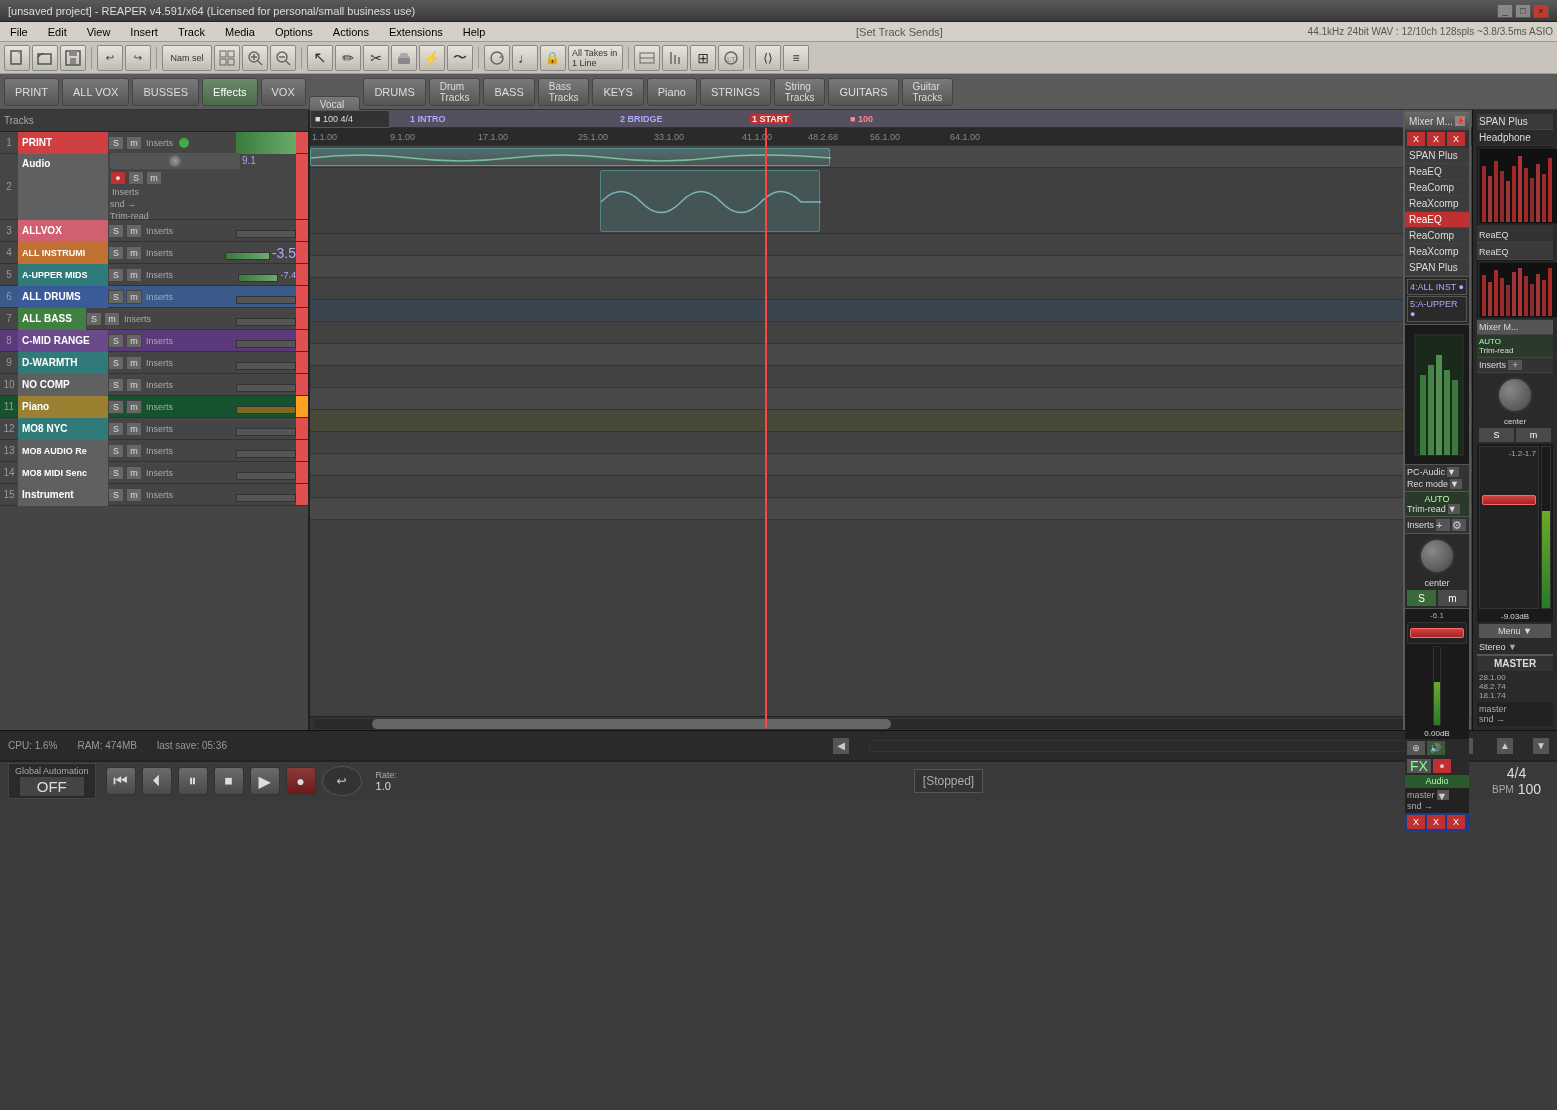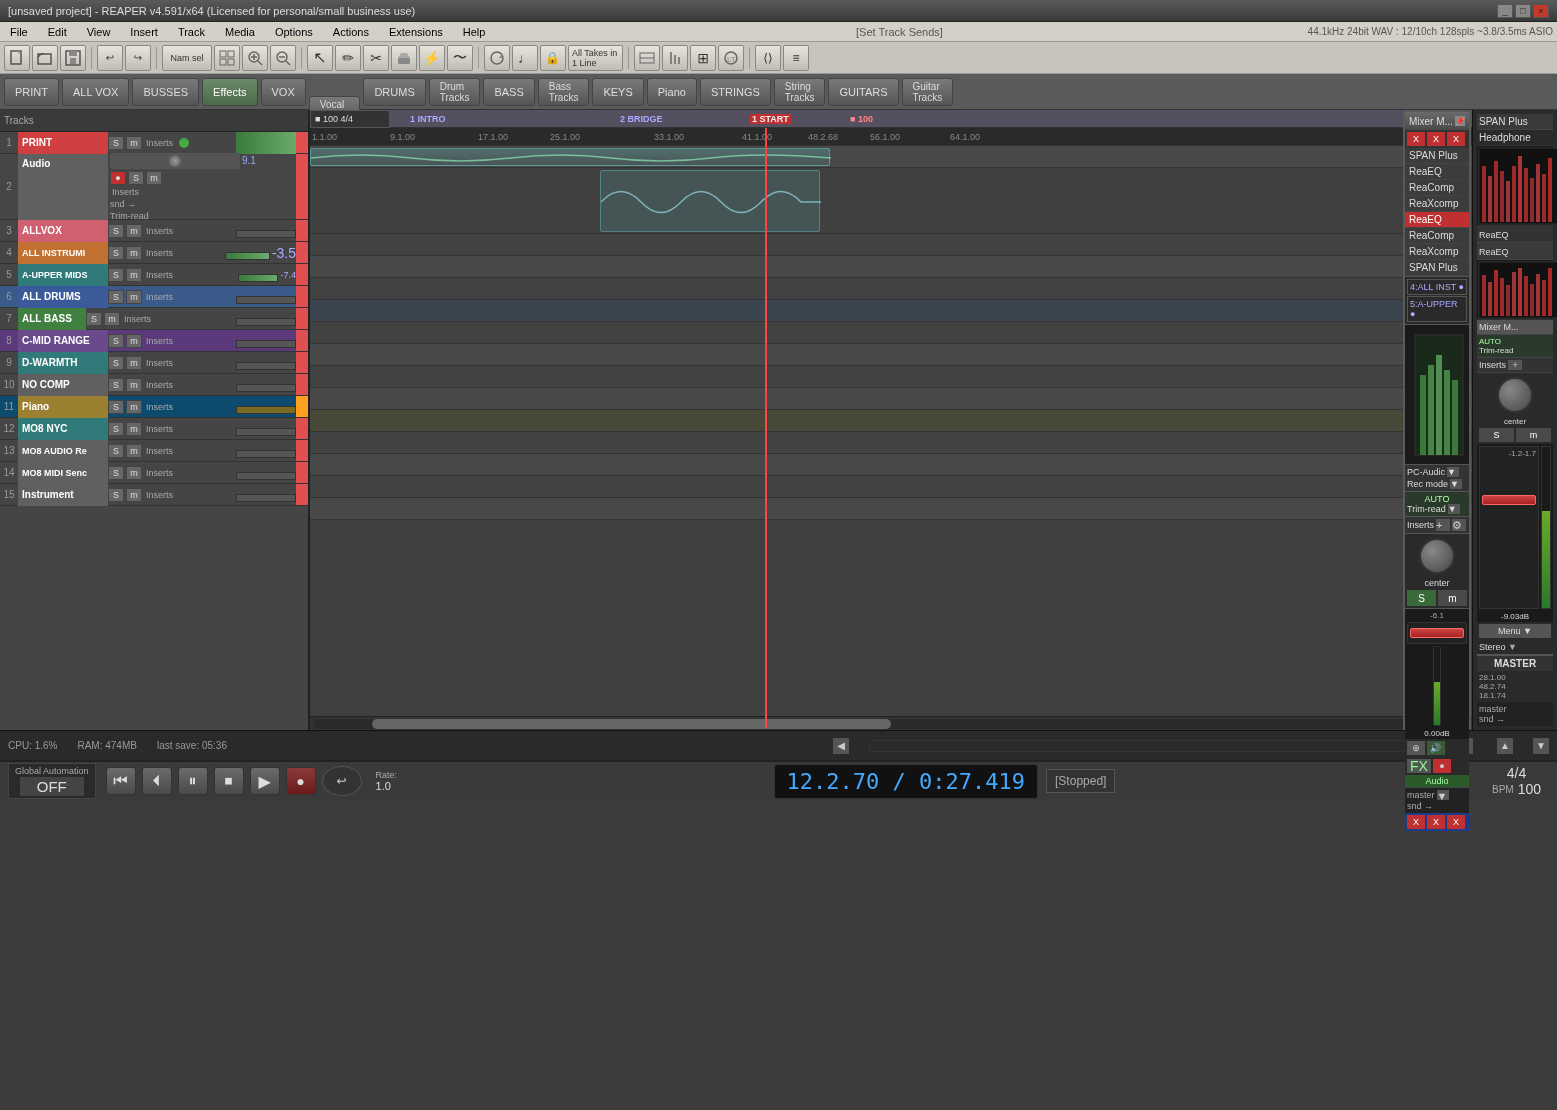--- a/index.html
+++ b/index.html
@@ -666,21 +666,21 @@
       <div class="track-name-btn color-gray" style="width:90px;height:22px;">NO COMP</div>
       <div class="track-controls">
         <div class="tc-btn">S</div>
         <div class="tc-btn">m</div>
         <div class="insert-btn">Inserts</div>
       </div>
       <div style="width:60px;height:8px;background:#555;border:1px solid #333;margin-top:7px;flex-shrink:0;"></div>
       <div class="track-end-btn"></div>
     </div>
 
-    <div class="track-row th-small" style="height:22px;background:#0c4a6e;">
+    <div class="track-row th-small" style="height:22px;background:#14532d;">
       <div class="track-num">11</div>
       <div class="track-name-btn" style="width:90px;height:22px;background:#9a8030;">Piano</div>
       <div class="track-controls">
         <div class="tc-btn">S</div>
         <div class="tc-btn">m</div>
         <div class="insert-btn">Inserts</div>
       </div>
       <div style="width:60px;height:8px;background:#7a6a20;border:1px solid #333;margin-top:7px;flex-shrink:0;"></div>
       <div class="track-end-btn" style="background:#ffa020;"></div>
     </div>
@@ -748,21 +748,21 @@
 
       <div style="position:absolute;left:0;top:0;width:80px;height:18px;background:#333;border:1px solid #555;display:flex;align-items:center;padding:0 4px;">
         <span style="font-size:9px;color:#ddd;">■ 100 4/4</span>
       </div>
     </div>
 
     <div class="ruler-bar" style="position:relative;width:100%;">
       <span class="ruler-tick" style="left:2px;">1.1.00</span>
       <span class="ruler-tick" style="left:80px;">9.1.00</span>
       <span class="ruler-tick" style="left:168px;">17.1.00</span>
-      <span class="ruler-tick" style="left:240px;">25.1.00</span>
+      <span class="ruler-tick" style="left:268px;">25.1.00</span>
       <span class="ruler-tick" style="left:344px;">33.1.00</span>
       <span class="ruler-tick" style="left:432px;">41.1.00</span>
       <span class="ruler-tick" style="left:498px;">48.2.68</span>
       <span class="ruler-tick" style="left:560px;">56.1.00</span>
       <span class="ruler-tick" style="left:640px;">64.1.00</span>
 
       <div style="position:absolute;left:455px;top:0;width:2px;height:600px;background:#ff4444;z-index:20;pointer-events:none;"></div>
     </div>
 
     <div style="position:relative;overflow:hidden;">
@@ -1074,21 +1074,20 @@
   <div class="transport-btn" style="background:linear-gradient(to bottom,#8a3a3a,#6a1a1a);font-size:14px;">●</div>
 
   <div style="width:40px;height:30px;background:#333;border:1px solid #555;border-radius:50%;display:flex;align-items:center;justify-content:center;font-size:12px;cursor:pointer;">↩</div>
 
   <div style="display:flex;flex-direction:column;margin-left:8px;">
     <span style="font-size:9px;color:#aaa;">Rate:</span>
     <span style="font-size:11px;color:#ddd;">1.0</span>
   </div>
 
   <div style="flex:1;display:flex;align-items:center;justify-content:center;">
-    <div class="time-display" style="font-size:22px;">12.2.70 / 0:27.419</div>
     <div style="margin-left:8px;font-size:12px;color:#aaa;background:#333;border:1px solid #555;padding:4px 8px;">[Stopped]</div>
   </div>
 
   <div style="display:flex;flex-direction:column;align-items:center;margin-right:8px;">
     <span style="font-size:14px;color:#ddd;">4/4</span>
     <div style="display:flex;gap:4px;align-items:center;">
       <span style="font-size:10px;color:#aaa;">BPM</span>
       <span style="font-size:14px;color:#ddd;">100</span>
     </div>
   </div>

